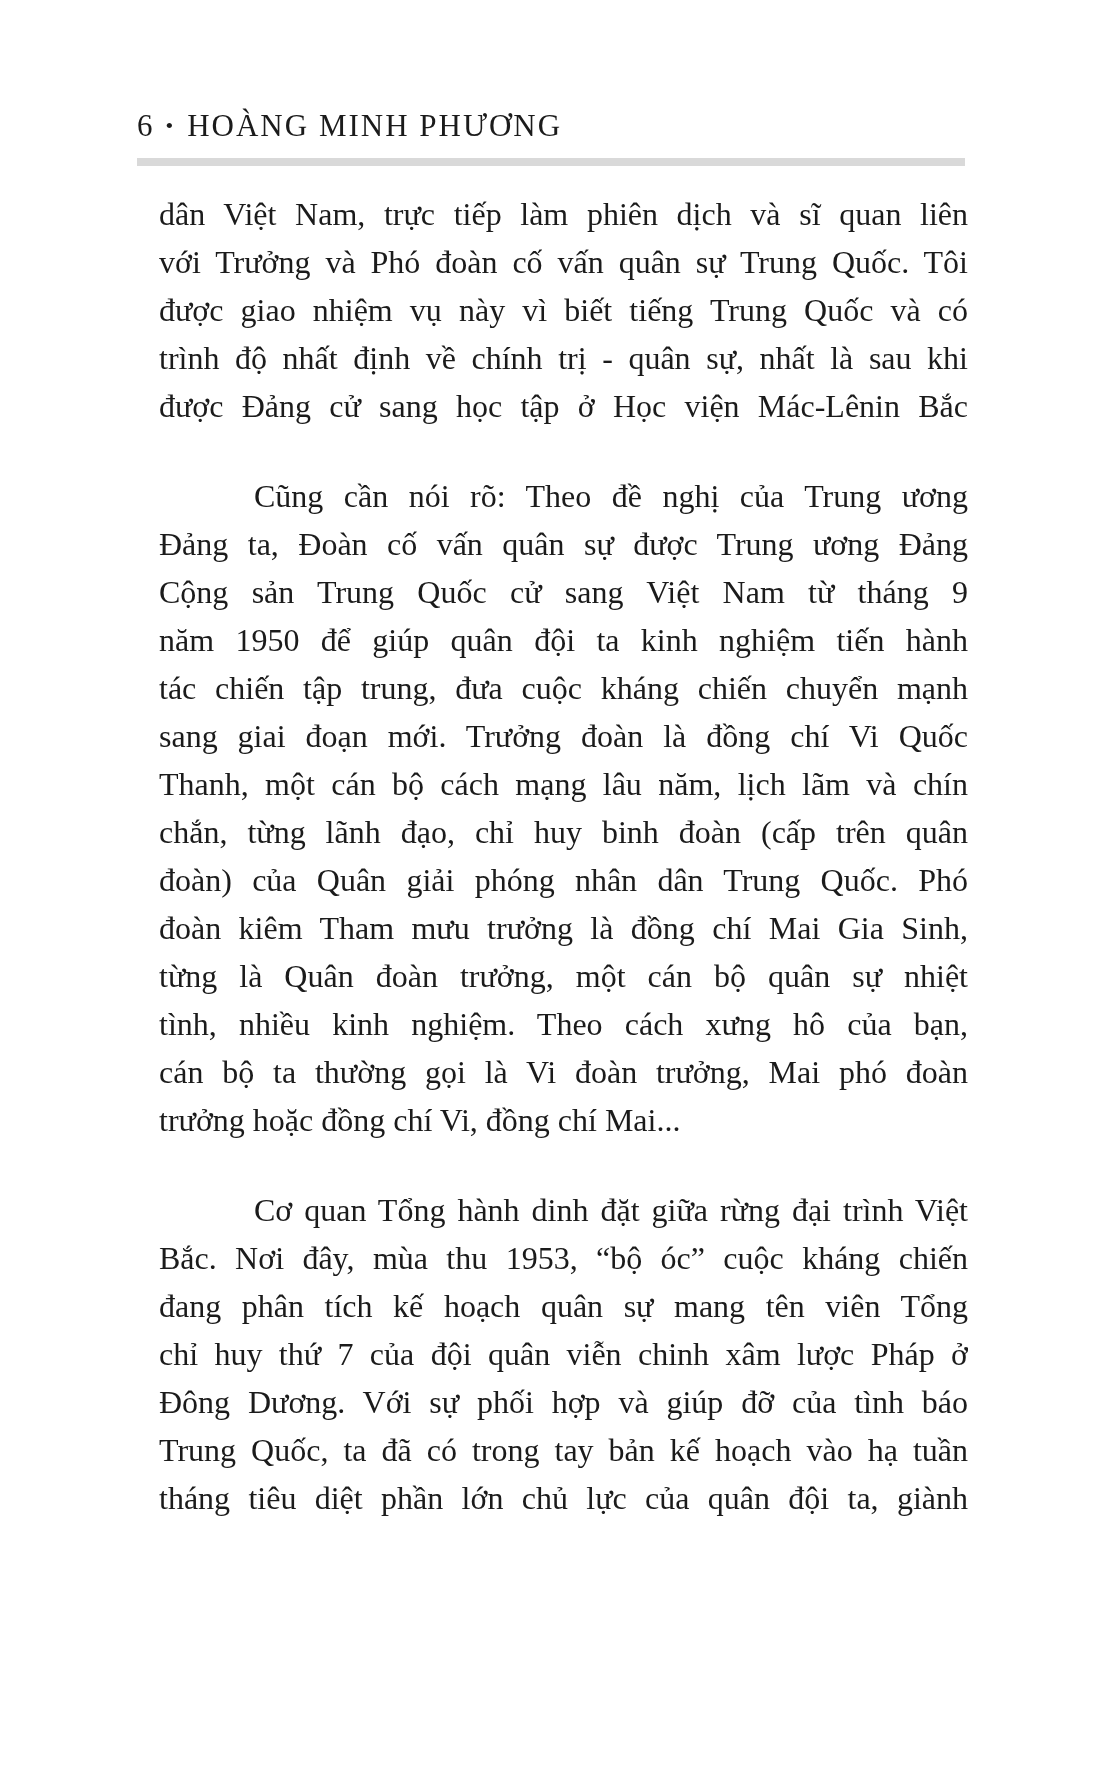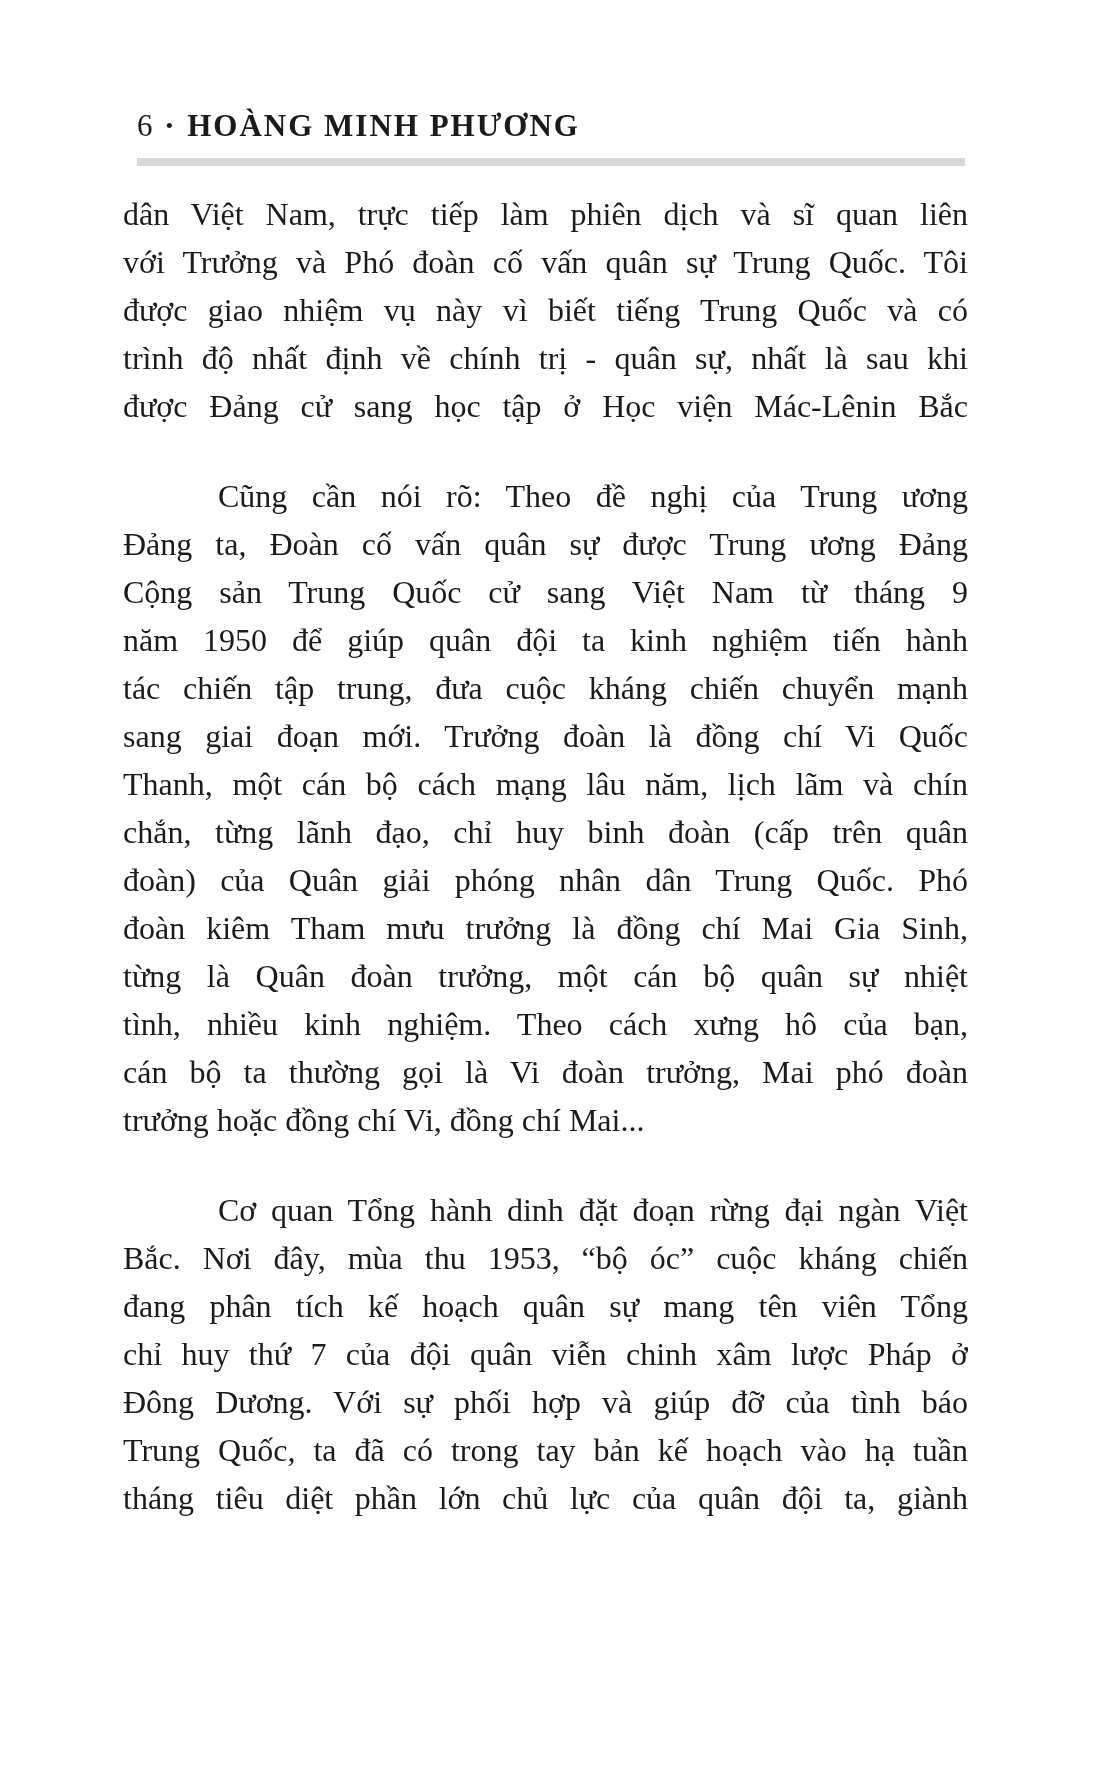--- a/index.html
+++ b/index.html
@@ -33,37 +33,38 @@
     line-height: 40px;
     letter-spacing: 1px;
     white-space: nowrap;
   }
   .running-header .pgnum { letter-spacing: 0; }
   .running-header .bullet {
     font-size: 22px;
     position: relative;
     top: -3px;
   }
-  .running-header .title { letter-spacing: 2px; font-weight: bold; }
+  .running-header .title { letter-spacing: 2px; }
   .header-rule {
     height: 8px;
     width: 828px;
     margin: 9px 0 0 14px;
     background: var(--rule-color);
   }
   .bodytext { margin-top: 24px; }
   .para + .para { margin-top: 42px; font-family: Liberation Serif, serif; }
   .ln {
     height: 48px;
     line-height: 48px;
     font-size: 32px;
     text-align: justify;
     text-align-last: justify;
     overflow: hidden;
     white-space: normal;
+    margin-left: 36px;
   }
   .ln.lastline { text-align-last: left; }
   .para.indent .ln:first-child { text-indent: 95px; }
 </style>
 </head>
 <body>
 
 <div class="page">
   <div class="content">
 
@@ -93,21 +94,21 @@
           <div class="ln">Thanh, một cán bộ cách mạng lâu năm, lịch lãm và chín</div>
           <div class="ln">chắn, từng lãnh đạo, chỉ huy binh đoàn (cấp trên quân</div>
           <div class="ln">đoàn) của Quân giải phóng nhân dân Trung Quốc. Phó</div>
           <div class="ln">đoàn kiêm Tham mưu trưởng là đồng chí Mai Gia Sinh,</div>
           <div class="ln">từng là Quân đoàn trưởng, một cán bộ quân sự nhiệt</div>
           <div class="ln">tình, nhiều kinh nghiệm. Theo cách xưng hô của bạn,</div>
           <div class="ln">cán bộ ta thường gọi là Vi đoàn trưởng, Mai phó đoàn</div>
           <div class="ln lastline">trưởng hoặc đồng chí Vi, đồng chí Mai...</div>
         </div>
         <div class="para indent">
-          <div class="ln">Cơ quan Tổng hành dinh đặt đoạn rừng đại ngàn Việt</div>
+          <div class="ln">Cơ quan Tổng hành dinh đặt giữa rừng đại trình Việt</div>
           <div class="ln">Bắc. Nơi đây, mùa thu 1953, “bộ óc” cuộc kháng chiến</div>
           <div class="ln">đang phân tích kế hoạch quân sự mang tên viên Tổng</div>
           <div class="ln">chỉ huy thứ 7 của đội quân viễn chinh xâm lược Pháp ở</div>
           <div class="ln">Đông Dương. Với sự phối hợp và giúp đỡ của tình báo</div>
           <div class="ln">Trung Quốc, ta đã có trong tay bản kế hoạch vào hạ tuần</div>
           <div class="ln">tháng tiêu diệt phần lớn chủ lực của quân đội ta, giành</div>
         </div>
       </div>
 
   </div>

